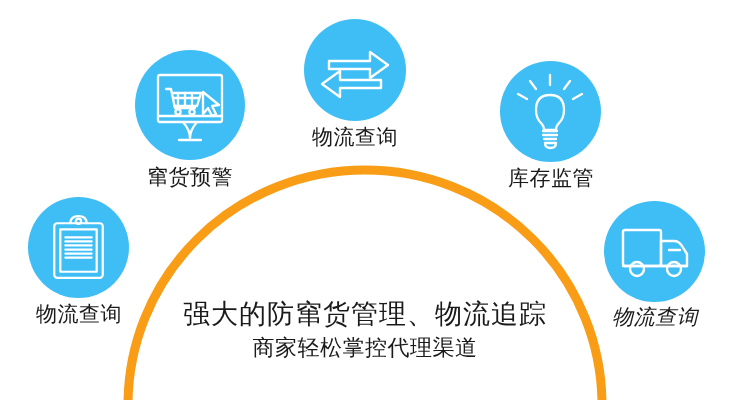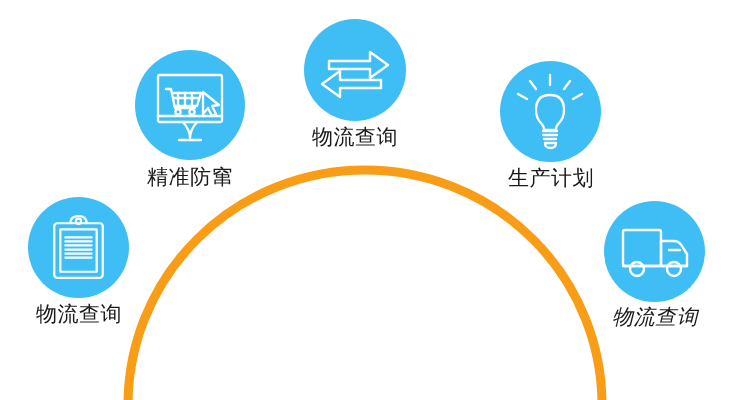--- a/index.html
+++ b/index.html
@@ -123,21 +123,21 @@
           <path d="M37 43 H66 L62 56 H39"></path>
           <path d="M43 43 V56 M50 43 V56 M57 43 V56"></path>
           <path d="M38 48 H64"></path>
           <circle cx="43" cy="62" r="2.6"></circle>
           <circle cx="57" cy="62" r="2.6"></circle>
 
           <path d="M68 42 L68 64 L73 58 L77 66 L81 64 L77 56 L84 55 Z"></path>
         </g>
       </svg>
     </div>
-    <div class="node-label" style="color: rgb(26, 26, 26);">精准防窜</div>
+    <div class="node-label" style="color: rgb(26, 26, 26);">窜货预警</div>
   </div>
 
   <div class="node" id="node-anticounterfeit">
     <div class="bubble" style="background: rgb(63, 190, 245);">
       <svg viewBox="0 0 102 102">
         <g fill="none" stroke="#ffffff" stroke-width="2.4" stroke-linejoin="round" stroke-linecap="round">
           <path d="M25 42 H66 V33 L84 46 L66 59 V50 H25 Z"></path>
           <path d="M77 61 H36 V52 L18 65 L36 78 V69 H77 Z"></path>
         </g>
       </svg>
@@ -153,33 +153,37 @@
           <path d="M43 70 H57 M43 74 H57 M44 78 H56"></path>
           <path d="M45 82 h11 q0 5 -5.5 5 q-5.5 0 -5.5 -5"></path>
           <path d="M50 24 V14"></path>
           <path d="M36 28 L30 20"></path>
           <path d="M64 28 L70 20"></path>
           <path d="M27 38 L18 33"></path>
           <path d="M73 38 L82 33"></path>
         </g>
       </svg>
     </div>
-    <div class="node-label" style="color: rgb(26, 26, 26);">生产计划</div>
+    <div class="node-label" style="color: rgb(26, 26, 26);">库存监管</div>
   </div>
 
   <div class="node" id="node-tracking">
     <div class="bubble" style="background: rgb(63, 190, 245);">
       <svg viewBox="0 0 101 101">
         <g fill="none" stroke="#ffffff" stroke-width="2.4" stroke-linejoin="round" stroke-linecap="round">
           <rect x="19" y="29" width="38" height="36" rx="2"></rect>
           <path d="M57 40 H70 q5 0 8 5 l5 8 V65 H57 Z"></path>
           <path d="M65 49 H76"></path>
           <path d="M19 65 H83"></path>
           <circle cx="33" cy="68" r="7"></circle>
           <circle cx="70" cy="68" r="7"></circle>
         </g>
       </svg>
     </div>
     <div class="node-label" style="color: rgb(26, 26, 26);">物流查询</div>
   </div>
 
+  <div class="headline" style="color: rgb(26, 26, 26);">
+    <div class="line1">强大的防窜货管理、物流追踪</div>
+    <div class="line2">商家轻松掌控代理渠道</div>
+  </div>
 
 </div>
 
 </body></html>

